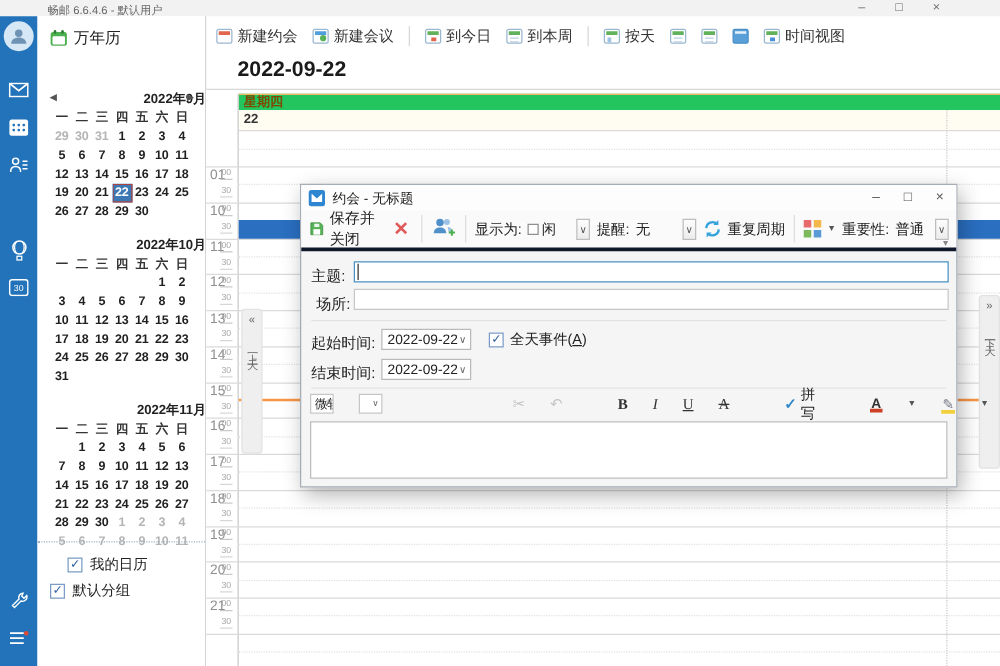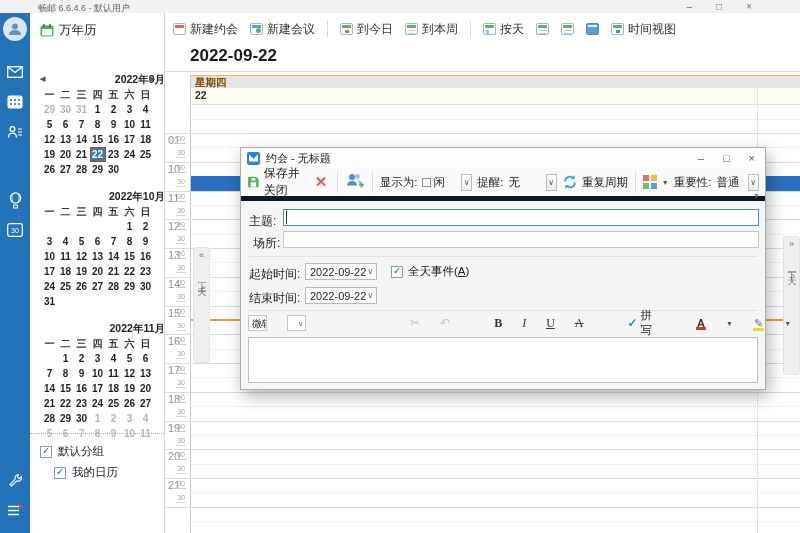--- a/index.html
+++ b/index.html
@@ -55,21 +55,21 @@
 .ti.rows::after{content:"";position:absolute;left:2px;right:2px;top:6px;height:1px;background:#b9cfe4;box-shadow:0 3px 0 #b9cfe4}
 .ti.col::after{content:"";position:absolute;left:2px;top:6px;width:3px;height:4px;background:#9fc3e4}
 .ti.fill{background:#5aa0d8;border-color:#4a8ec6}
 .ti.fill::before{background:#e8f1fa;height:2px}
 
 
 .datetitle{position:absolute;left:190px;top:46px;font-size:17px;font-weight:600;color:#1a1a1a}
 .titlerule{position:absolute;left:165px;top:71px;width:635px;height:1px;background:#d8d8d8}
 .cal{position:absolute;left:165px;top:72px;width:635px;height:461px;background:#fff}
 .gutterline{position:absolute;left:25px;top:3px;bottom:0;width:1px;background:#c9c9c9}
-.allday{position:absolute;left:26px;top:3px;right:0;height:13px;background:#e5e5e5;border-top:1px solid #eeb964;font-size:10.5px;font-weight:700;color:#7c4a00;line-height:13px;padding-left:4px}
+.allday{position:absolute;left:26px;top:3px;right:0;height:13px;background:#22c55e;border-top:1px solid #eeb964;font-size:10.5px;font-weight:700;color:#7c4a00;line-height:13px;padding-left:4px}
 .dayno{position:absolute;left:26px;top:16px;right:0;height:17px;background:#fffdf2;font-size:10.5px;font-weight:700;color:#333;line-height:15px;padding-left:4px;border-bottom:1px solid #dcdcdc}
 .hline{position:absolute;left:0;right:0;height:1px;background:#dadada}
 .mline{position:absolute;left:25px;right:0;height:1px;border-top:1px dotted #e2e2e2}
 .hlabel{position:absolute;left:0;width:24px;height:28px}
 .hlabel .hh{position:absolute;left:3px;top:1px;font-size:11px;color:#8f8f8f}
 .hlabel .h00{position:absolute;right:3px;top:2px;font-size:7px;color:#a5a5a5;border-bottom:1px solid #c9c9c9;padding:0 1px 1px}
 .hlabel .h30{position:absolute;right:3px;top:16px;font-size:7px;color:#a5a5a5;border-bottom:1px solid #d7d7d7;padding:0 1px 1px}
 .dotcol{position:absolute;left:592px;top:16px;bottom:0;width:1px;border-left:1px dotted #c9c9c9}
 .selslot{position:absolute;left:26px;top:104px;right:0;height:15px;background:#2a6fc0}
 .nowline{position:absolute;left:26px;top:247px;right:0;height:2px;background:#f79646}
@@ -80,21 +80,21 @@
 .strip-right{left:618px;top:164px;height:139px}
 
 
 .dialog{position:absolute;left:240px;top:147px;width:526px;height:243px;background:#f5f5f5;border:1px solid #a6adb5;box-shadow:3px 6px 16px rgba(0,0,0,.3)}
 .dtitle{position:absolute;left:0;top:0;right:0;height:20px;background:#fdfdfd;display:flex;align-items:center;padding:0 6px;gap:6px}
 .dtitle .dtext{font-size:11px;color:#222;flex:1}
 .dctrls{display:flex;gap:19px;padding-right:4px}
 .dctrls span{font-size:11px;color:#555;cursor:pointer}
 .appicon{width:13px;height:13px;border-radius:2px;background:#2e86d1;position:relative;flex:0 0 auto}
 .appicon::after{content:"";position:absolute;left:2px;top:3px;right:2px;bottom:3px;background:#fff;clip-path:polygon(0 0,100% 0,100% 100%,0 100%,0 0,50% 60%,100% 0,0 0)}
-.dtoolbar{position:absolute;left:0;top:20px;right:0;height:33px;background:#fafafa;border-bottom:5px solid #0f172a;display:flex;align-items:center;gap:5px;padding:0 6px}
+.dtoolbar{position:absolute;left:0;top:20px;right:0;height:33px;background:#fafafa;border-bottom:3px solid #0f172a;display:flex;align-items:center;gap:5px;padding:0 6px}
 .dtoolbar .lbl{font-size:11.5px;color:#222;white-space:nowrap}
 .dtoolbar .val{font-size:11.5px;color:#222;white-space:nowrap}
 .dsep{width:1px;height:22px;background:#ddd;margin:0 2px}
 .savebtn{display:flex;align-items:center;gap:4px;cursor:pointer;font-size:12px;color:#222}
 .delx{font-size:15px;font-weight:700;color:#e05a5a;cursor:pointer;padding:0 3px}
 .dd{width:15px;height:17px;border:1px solid #bdbdbd;background:linear-gradient(#fdfdfd,#ececec);font-size:8px;color:#555;display:flex;align-items:center;justify-content:center;cursor:pointer}
 .sqbox{width:9px;height:9px;border:1px solid #8f8f8f;background:#fff;display:inline-block;vertical-align:-1px;margin-right:2px}
 .catgrid{width:14px;height:14px;display:grid;grid-template-columns:6px 6px;grid-template-rows:6px 6px;gap:2px;cursor:pointer}
 .catgrid i{display:block}
 .smallarrow{font-size:7px;color:#555}
@@ -384,27 +384,27 @@
           <span class="dim">6</span>
           <span class="dim">7</span>
           <span class="dim">8</span>
           <span class="dim">9</span>
           <span class="dim">10</span>
           <span class="dim">11</span>
         </div>
       </div>
     </div>
   <div class="filters">
+      <div class="frow indent">
+        <span class="cb"></span>
+        <span>我的日历</span>
+      </div>
       <div class="frow">
         <span class="cb"></span>
         <span>默认分组</span>
-      </div>
-      <div class="frow indent">
-        <span class="cb"></span>
-        <span>我的日历</span>
       </div>
     </div>
 </div>
 
 <div class="mtoolbar">
   <div class="tbtns">
       <span class="tbtn">
         <span class="ti red"></span>
         <span>新建约会</span>
       </span>

